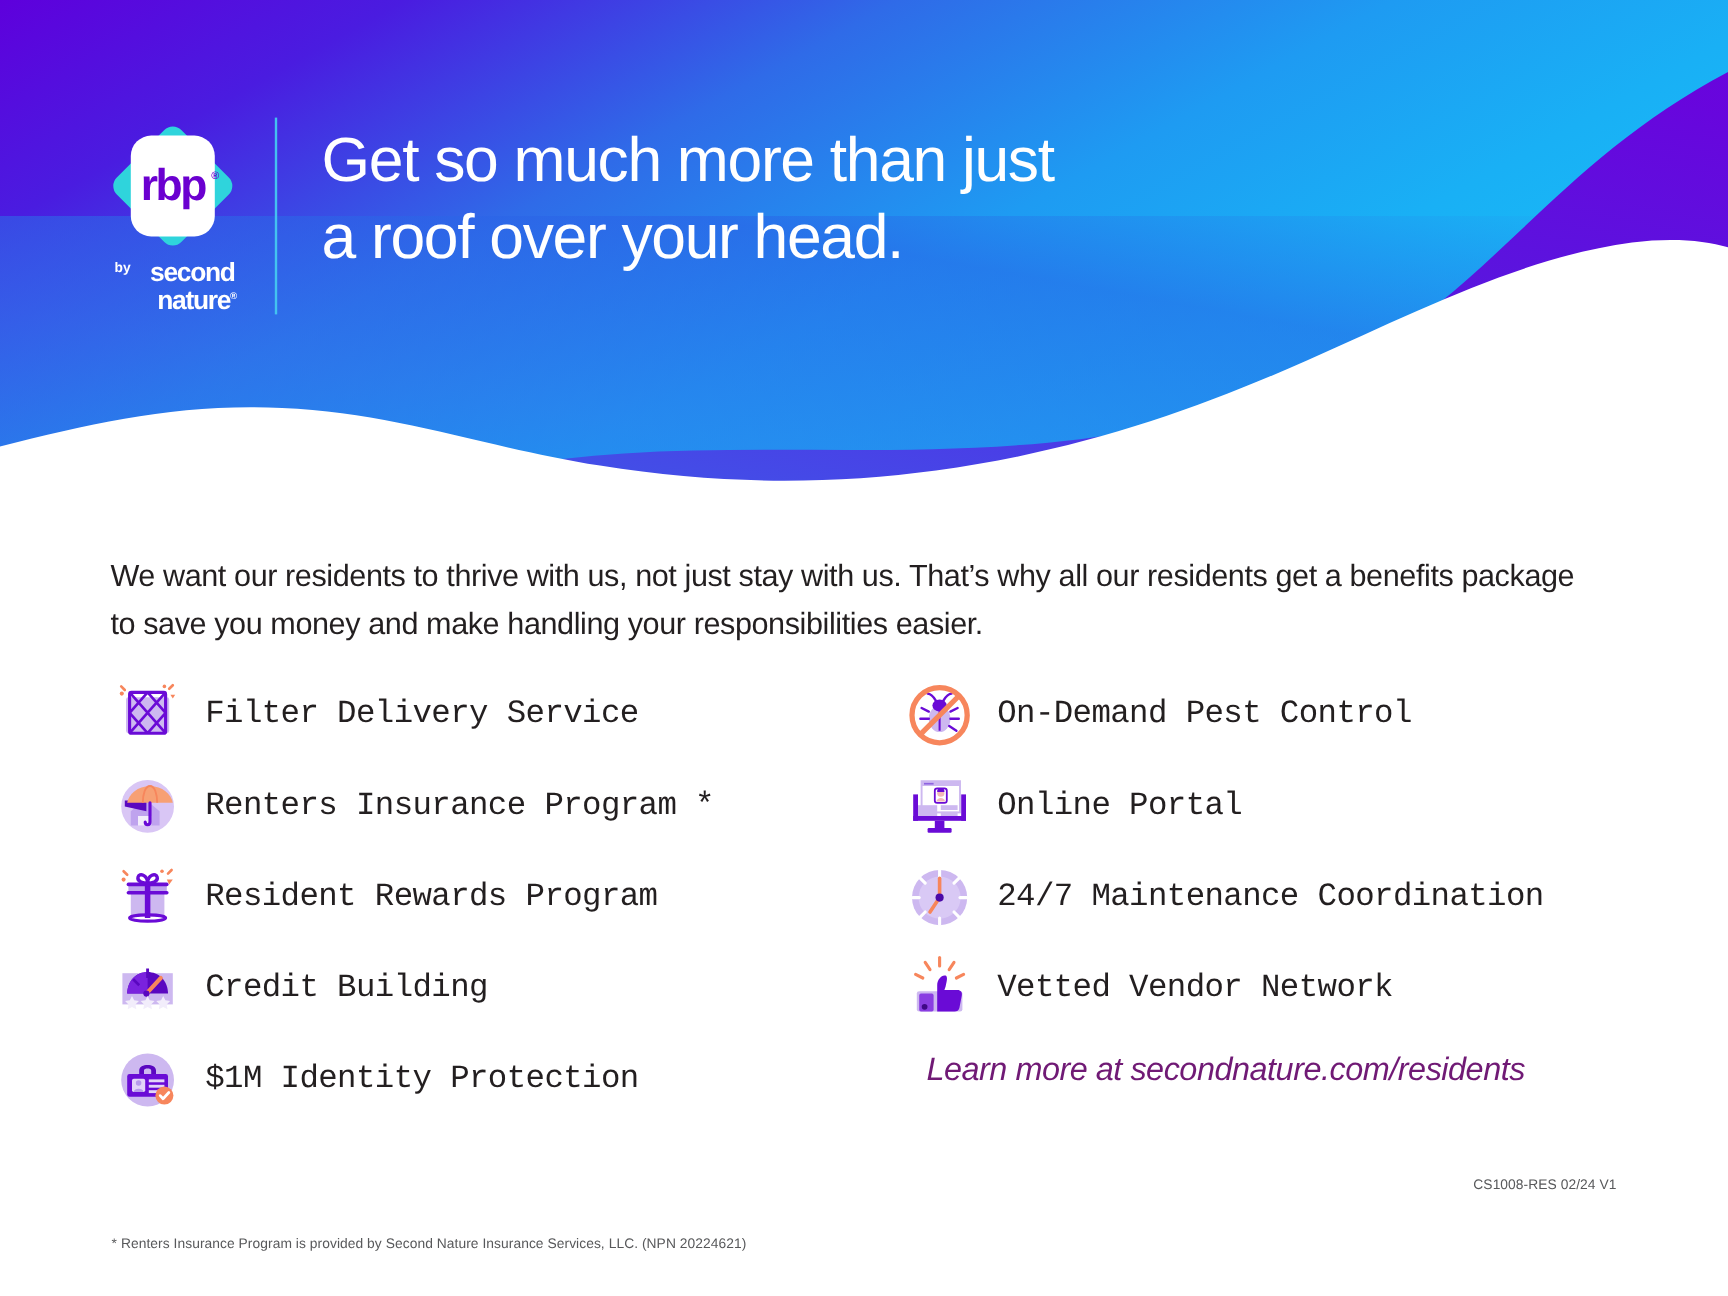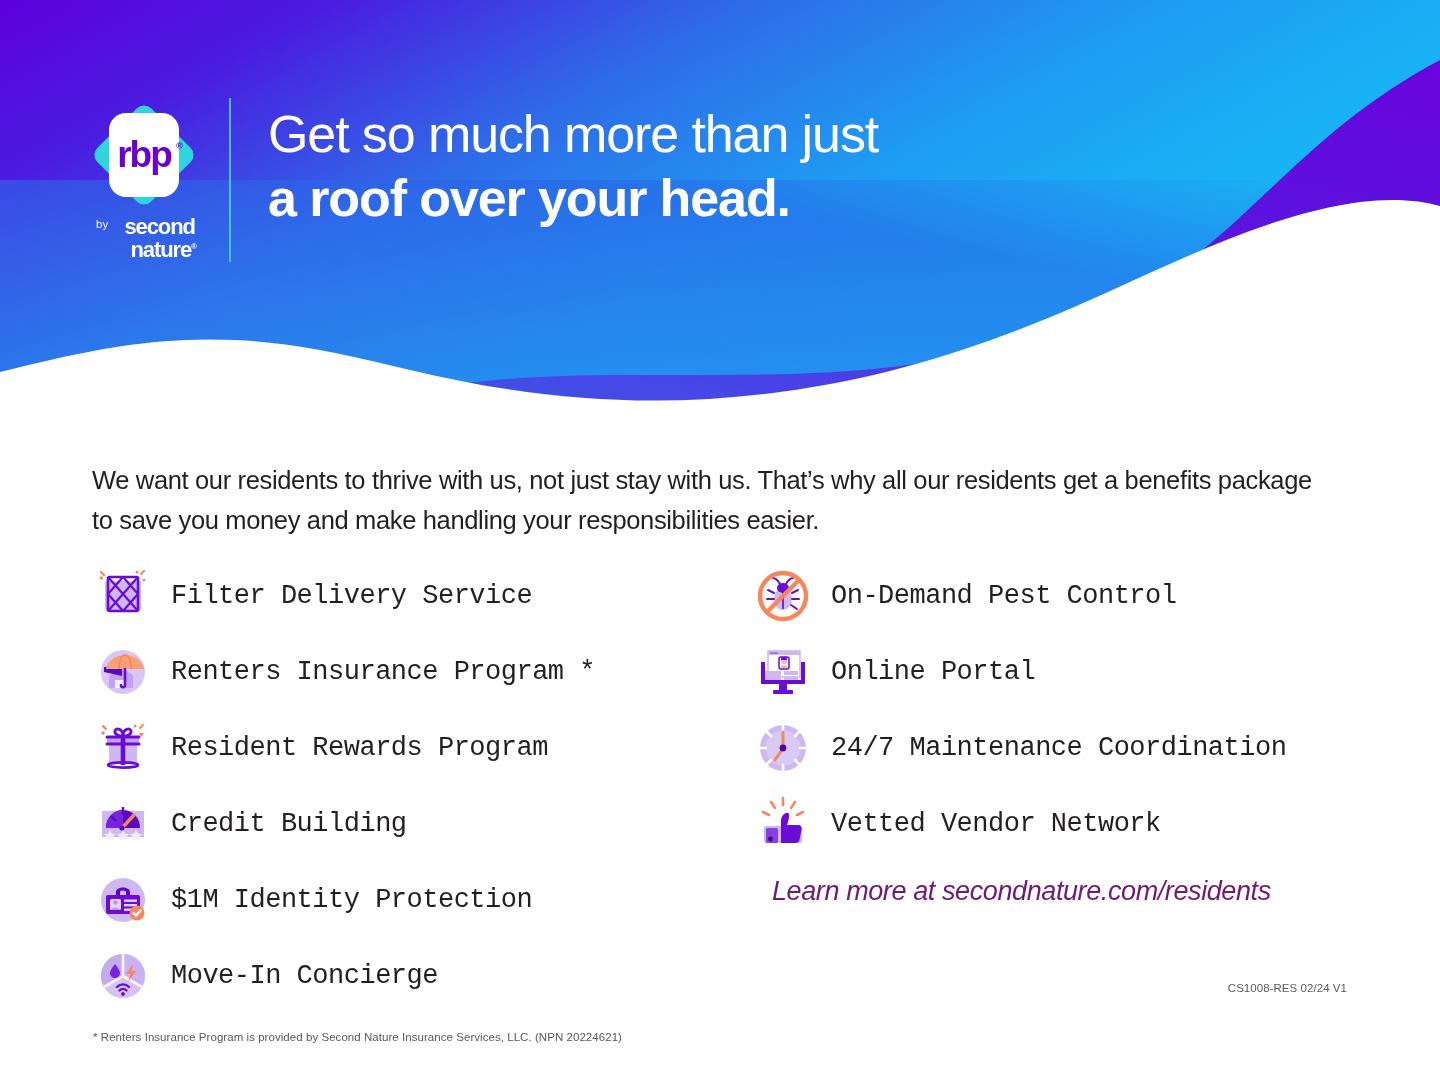--- a/index.html
+++ b/index.html
@@ -24,21 +24,21 @@
     position:absolute;left:88px;top:95px;width:760px;height:175px;
   }
   .logo-mark{
     position:absolute;left:0;top:0;width:112px;height:118px;
   }
   .logo-sub{
     position:absolute;left:-2px;top:122px;width:120px;
     text-align:center;color:#fff;line-height:1;
   }
   .logo-sub .by{
-    font-size:11.5px;font-weight:400;letter-spacing:.1px;
+    font-size:11.5px;font-weight:700;letter-spacing:.1px;
     display:inline-block;vertical-align:top;margin-right:15px;margin-top:2px;
   }
   .logo-sub .sn{
     display:inline-block;vertical-align:top;text-align:center;
   }
   .logo-sub .sn b{
     display:block;font-size:22px;font-weight:700;letter-spacing:-1.1px;
     line-height:20px;
   }
   .logo-sub .sn b.second{margin-left:0;}
@@ -51,21 +51,21 @@
   }
 
   #headline{
     position:absolute;left:180px;top:8px;width:900px;color:#ffffff;
   }
   #headline .l1{
     font-size:52px;font-weight:400;letter-spacing:-1.1px;line-height:62px;
     white-space:nowrap;
   }
   #headline .l2{
-    font-size:52px;font-weight:700;letter-spacing:-1.1px;line-height:66px;
+    font-size:52px;font-weight:400;letter-spacing:-1.1px;line-height:66px;
     white-space:nowrap;
   }
 
   
   #intro{
     position:absolute;left:92px;top:460px;width:1230px;
     color:#231f20;font-size:25.5px;line-height:40px;letter-spacing:-.35px;
   }
 
   
@@ -268,37 +268,20 @@
         <rect x="30" y="28.5" width="13" height="2.4" fill="#E3D5F8"></rect>
         <rect x="30" y="33" width="13" height="2.4" fill="#E3D5F8"></rect>
         <rect x="30" y="37.5" width="9" height="2.4" fill="#E3D5F8"></rect>
         <circle cx="43" cy="42" r="7.5" fill="#F7865C"></circle>
         <path d="M39.5,42 l2.4,2.6 4.8,-5.2" stroke="#ffffff" stroke-width="2.3" fill="none" stroke-linecap="round" stroke-linejoin="round"></path>
       </svg>
     </span>
     <span class="lbl">$1M Identity Protection</span>
   </div>
 
-  <div class="benefit">
-    <span class="ico">
-      <svg width="58" height="58" viewBox="0 0 58 58">
-        <circle cx="29" cy="29" r="22" fill="#CDB8F0"></circle>
-        <path d="M29,29 L29,7 A22,22 0 0,0 10,40 Z" fill="#C3ABEE"></path>
-        <path d="M29,29 L10,40 A22,22 0 0,0 48,40 Z" fill="#D5C3F3"></path>
-        <path d="M29,29 L48,40 A22,22 0 0,0 29,7 Z" fill="#C9B2F0"></path>
-        <path d="M29,6 L29,29 M10,40 L29,29 M48,40 L29,29" stroke="#F7F4FD" stroke-width="2.6"></path>
-        <path d="M21,17 C21,17 16,23 16,26 C16,29 18.5,31 21,31 C23.5,31 26,29 26,26 C26,23 21,17 21,17 Z" fill="#7A22DE"></path>
-        <path d="M39,17 L32,27 L36.5,27 L34,35 L42,24 L37.5,24 Z" fill="#F7865C"></path>
-        <path d="M23,40 C26.5,36.5 31.5,36.5 35,40" stroke="#6A0BD6" stroke-width="2.4" fill="none" stroke-linecap="round"></path>
-        <path d="M25.5,43.5 C27.5,41.5 30.5,41.5 32.5,43.5" stroke="#6A0BD6" stroke-width="2.4" fill="none" stroke-linecap="round"></path>
-        <circle cx="29" cy="47" r="1.9" fill="#6A0BD6"></circle>
-      </svg>
-    </span>
-    <span class="lbl">Move-In Concierge</span>
-  </div>
 </div>
 
 <div class="col" id="col-right">
 
   <div class="benefit">
     <span class="ico">
       <svg width="58" height="58" viewBox="0 0 58 58">
         <ellipse cx="29" cy="32" rx="9" ry="11" fill="#CDB8F0"></ellipse>
         <ellipse cx="29" cy="21" rx="6" ry="5" fill="#6A0BD6"></ellipse>
         <path d="M26,17 C23,12 21,11 19,11" stroke="#6A0BD6" stroke-width="2" fill="none" stroke-linecap="round"></path>

